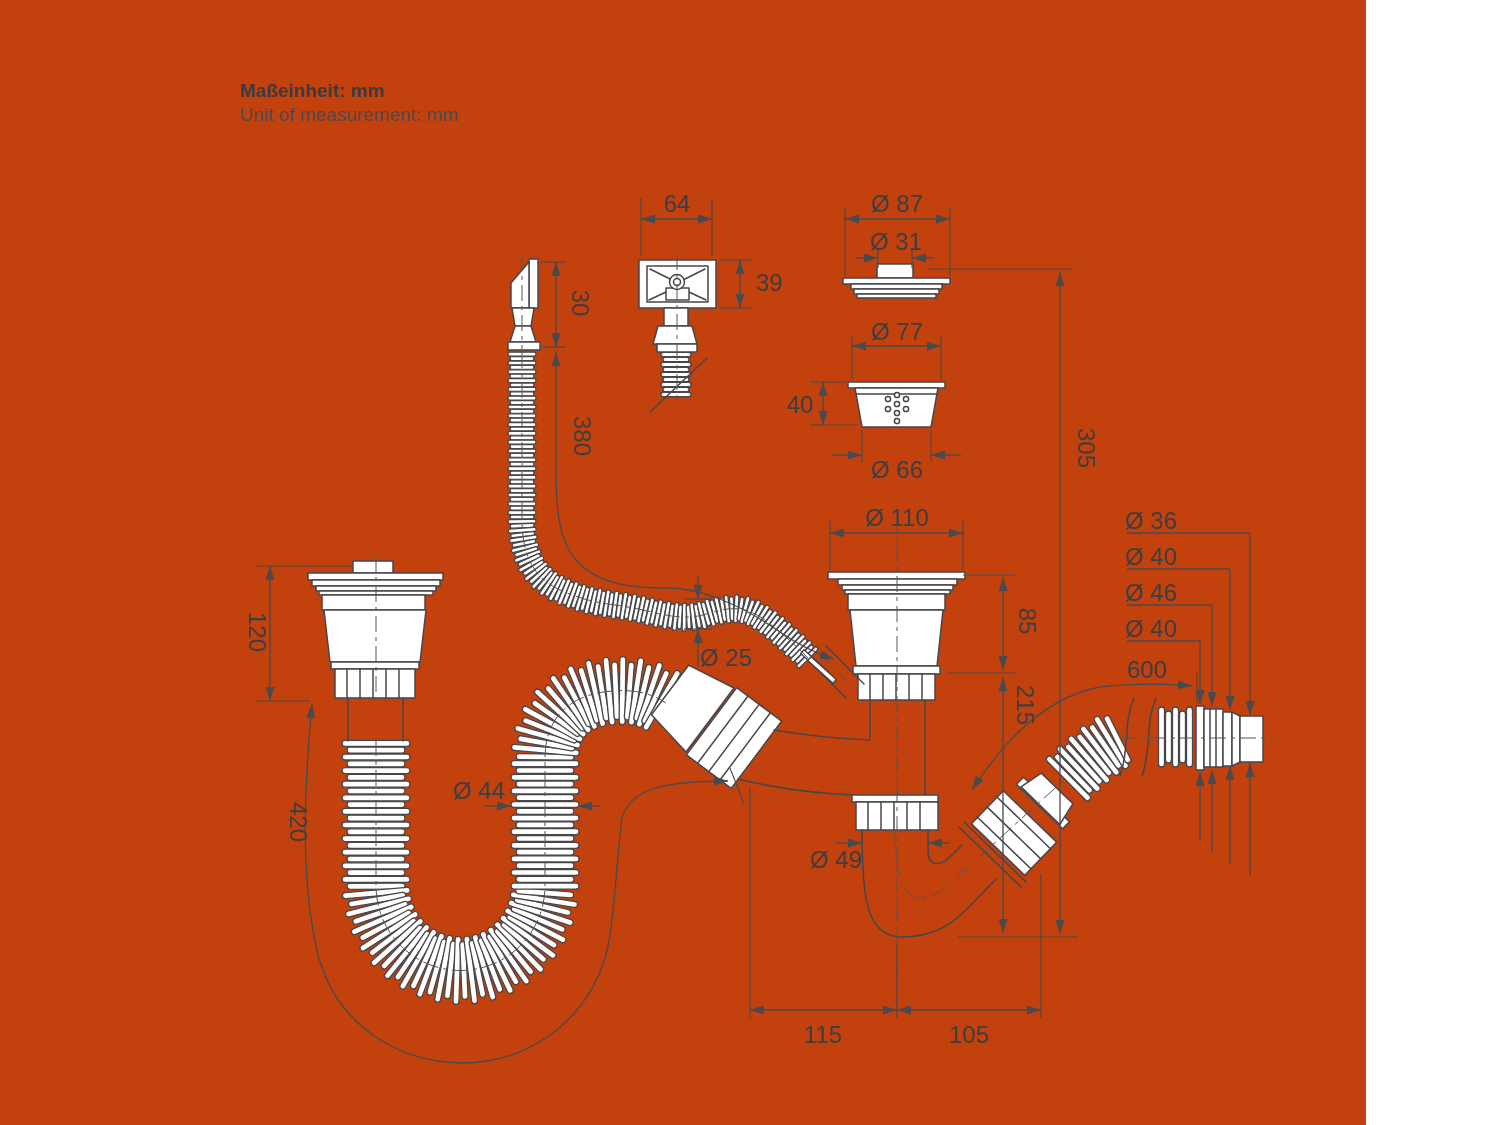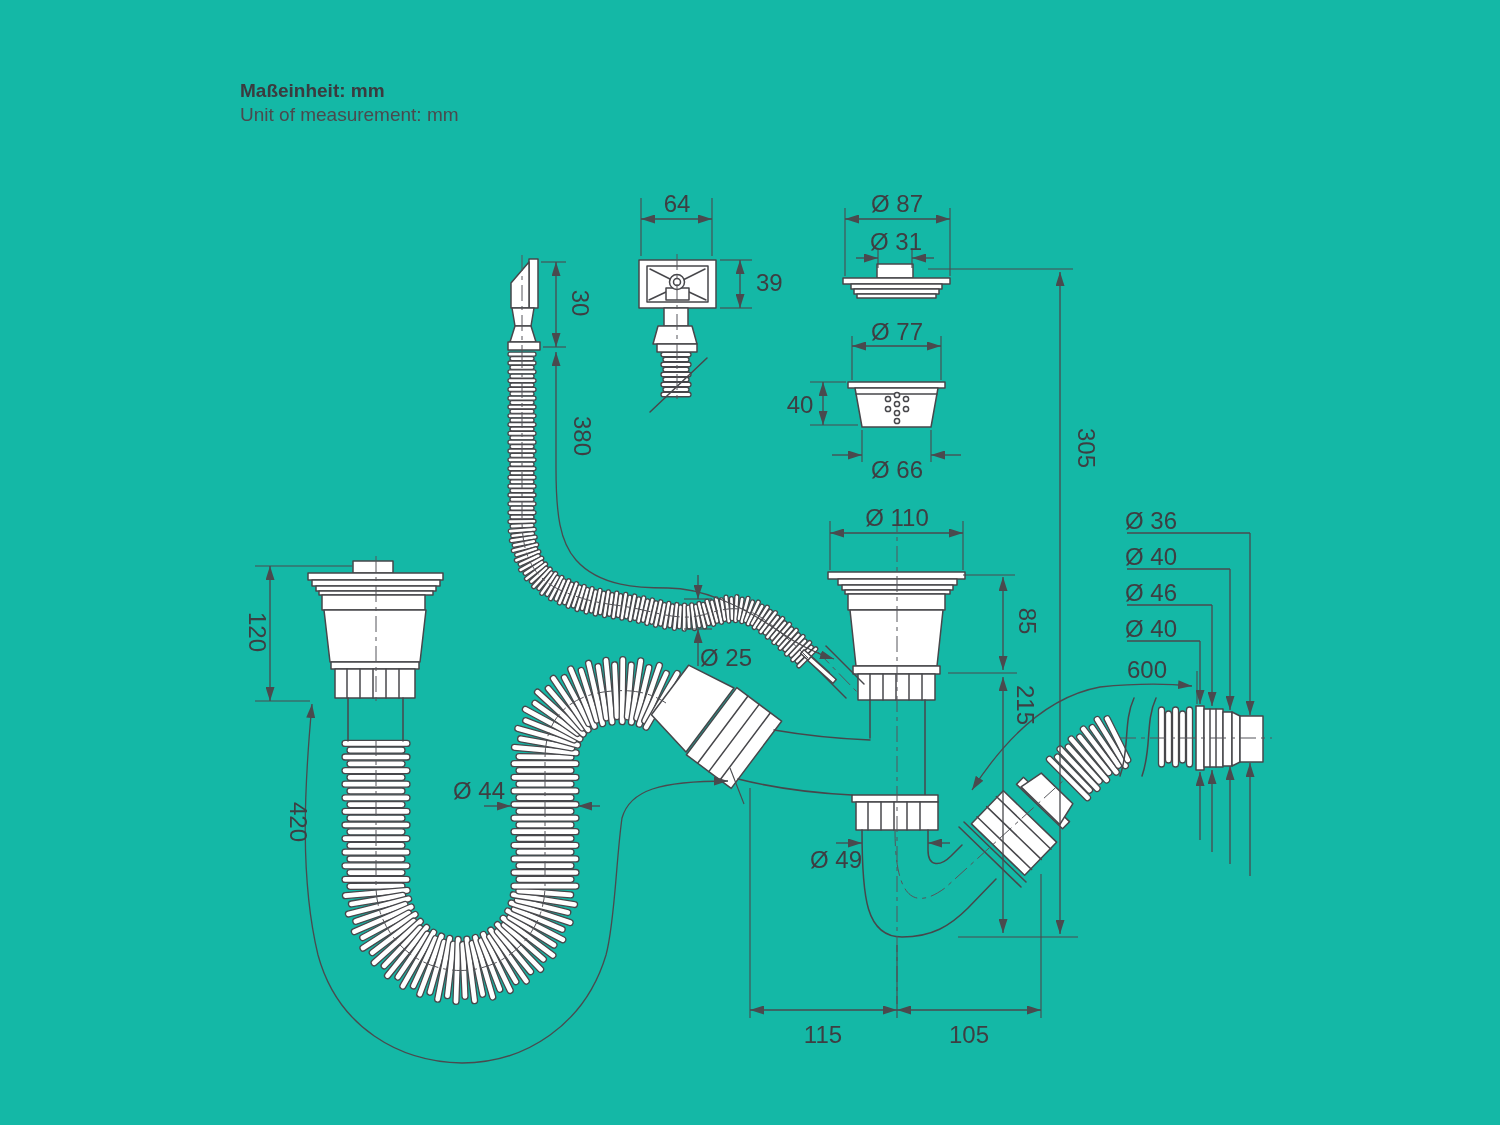--- a/index.html
+++ b/index.html
@@ -1,16 +1,16 @@
 <!DOCTYPE html>
 <html><head>
 <meta charset="utf-8">
 <style>
   html,body{margin:0;padding:0;background:#ffffff;}
-  .canvas{position:relative;width:1500px;height:1125px;background:#14b8a6;overflow:hidden;
+  .canvas{position:relative;width:1366px;height:1125px;background:#c2410c;overflow:hidden;
           font-family:"Liberation Sans", sans-serif;}
   svg{display:block}
   .part{fill:#ffffff;stroke:#47474b;stroke-width:1.5;stroke-linejoin:round;}
   .pline{fill:none;stroke:#47474b;stroke-width:1.5;stroke-linecap:round;}
   .dim{fill:none;stroke:#4a4a4e;stroke-width:1.3;}
   .ext{fill:none;stroke:#4a4a4e;stroke-width:1.1;}
   .cl{fill:none;stroke:#55555a;stroke-width:1;stroke-dasharray:16 5 4 5;}
   .rib{fill:#ffffff;stroke:#47474b;stroke-width:1.3;}
   text{fill:#3e3e42;font-size:24px;font-family:"Liberation Sans", sans-serif;}
   .hdr-de{font-size:19px;font-weight:bold;fill:#3b3b3f;}

